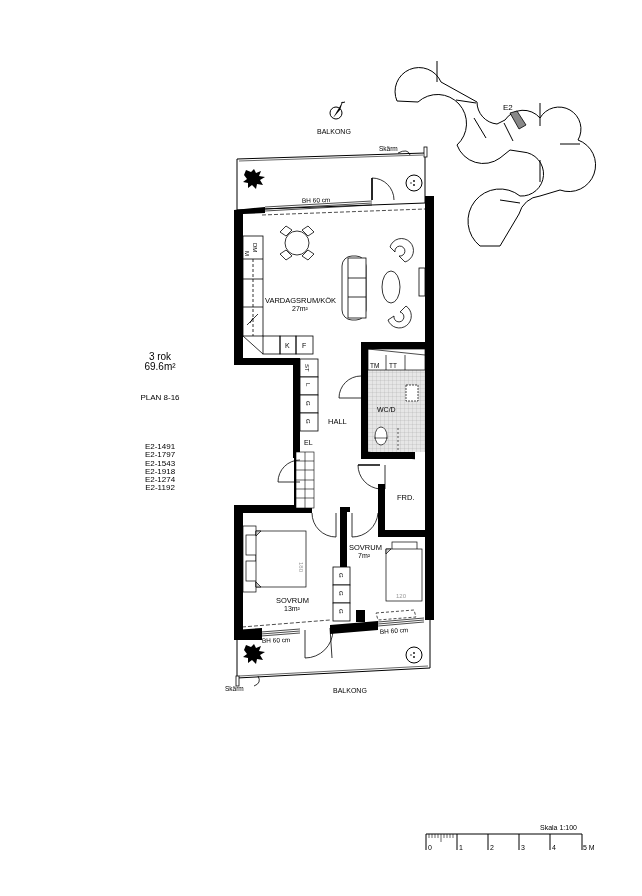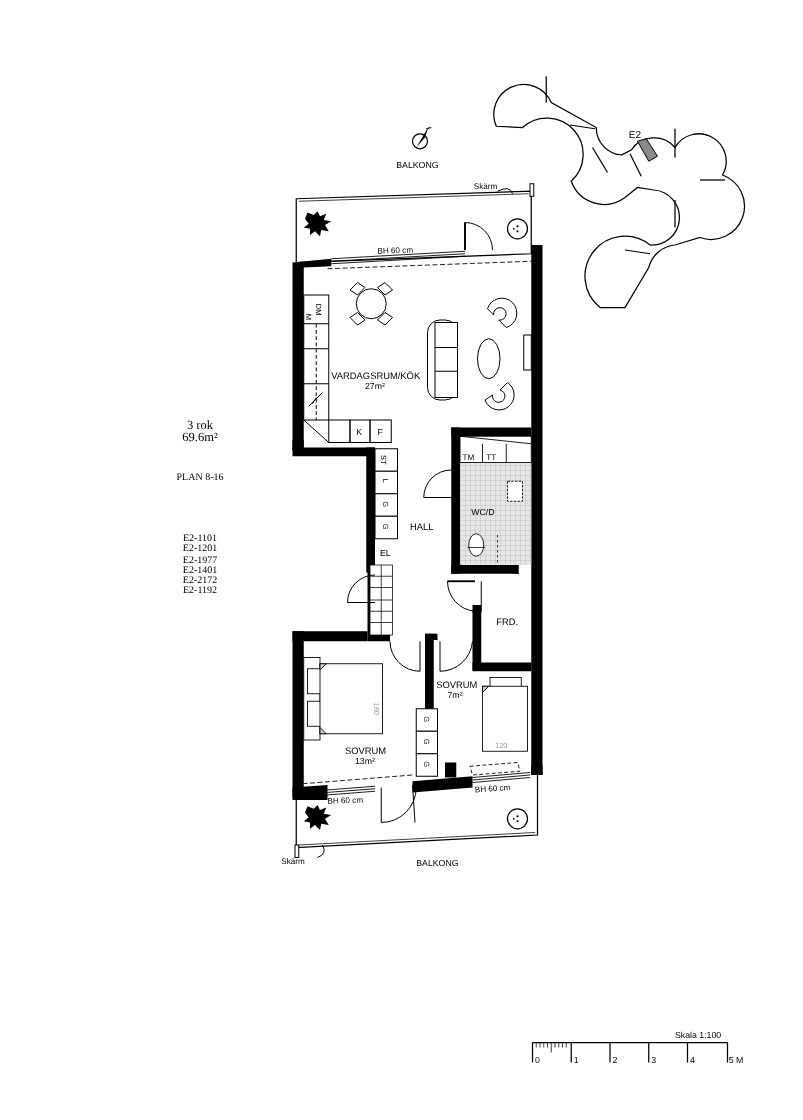--- a/index.html
+++ b/index.html
@@ -1,19 +1,19 @@
 <!DOCTYPE html>
 <html><head>
 <meta charset="utf-8">
 <style>
   html, body { margin: 0; padding: 0; background: #ffffff; }
   body { width: 642px; height: 896px; position: relative; overflow: hidden; font-family: "Liberation Sans", sans-serif; color: #000; }
   svg { position: absolute; left: 0; top: 0; }
   .lbl { font-family: "Liberation Sans", sans-serif; fill: #000; }
-  .side-info { position: absolute; text-align: center; font-family: Liberation Serif, serif; font-size: 10px; line-height: 10px; color: #000; }
+  .side-info { position: absolute; text-align: center; font-family: Liberation Sans, sans-serif; font-size: 10px; line-height: 10px; color: #000; margin-top: 16px; }
 </style>
 </head>
 <body>
 
 <svg width="642" height="896" viewBox="0 0 642 896" xmlns="http://www.w3.org/2000/svg">
 
   <g fill="none" stroke="#000" stroke-width="1">
     <path d="M397,101 A22,22 0 0 1 441,82 L477,102 A22,22 0 0 0 497,124 L505,120 A22,22 0 0 1 540,118 A20,20 0 0 1 578,140 A24,24 0 0 1 560,190 L540,196 A24,24 0 0 0 519,214 L500,246 L480,246 A30,30 0 0 1 520,196 A14,14 0 0 0 523,152 L510,150 L500,158 A28,28 0 0 1 457,145 A16,16 0 0 0 418,102 Z"></path>
     <line x1="437" y1="61" x2="437" y2="82"></line>
     <line x1="456" y1="100" x2="476" y2="103"></line>
@@ -293,19 +293,19 @@
   <text class="lbl" x="552" y="850" font-size="7">4</text>
   <text class="lbl" x="583" y="850" font-size="7">5 M</text>
 </svg>
 
 <div class="side-info" style="left:130px; top:336px; width:60px; font-size:10px; line-height:10px;">
   <div>3 rok</div>
   <div>69.6m²</div>
 </div>
 <div class="side-info" style="left:125px; top:377px; width:70px; font-size:8px;">PLAN 8-16</div>
 <div class="side-info" style="left:134px; top:427px; width:52px; font-size:8px; line-height:8.3px;">
-  <div>E2-1101</div>
-  <div>E2-1201</div>
-  <div>E2-1977</div>
-  <div>E2-1401</div>
-  <div>E2-2172</div>
+  <div>E2-1491</div>
+  <div>E2-1797</div>
+  <div>E2-1543</div>
+  <div>E2-1918</div>
+  <div>E2-1274</div>
   <div>E2-1192</div>
 </div>
 
 </body></html>

